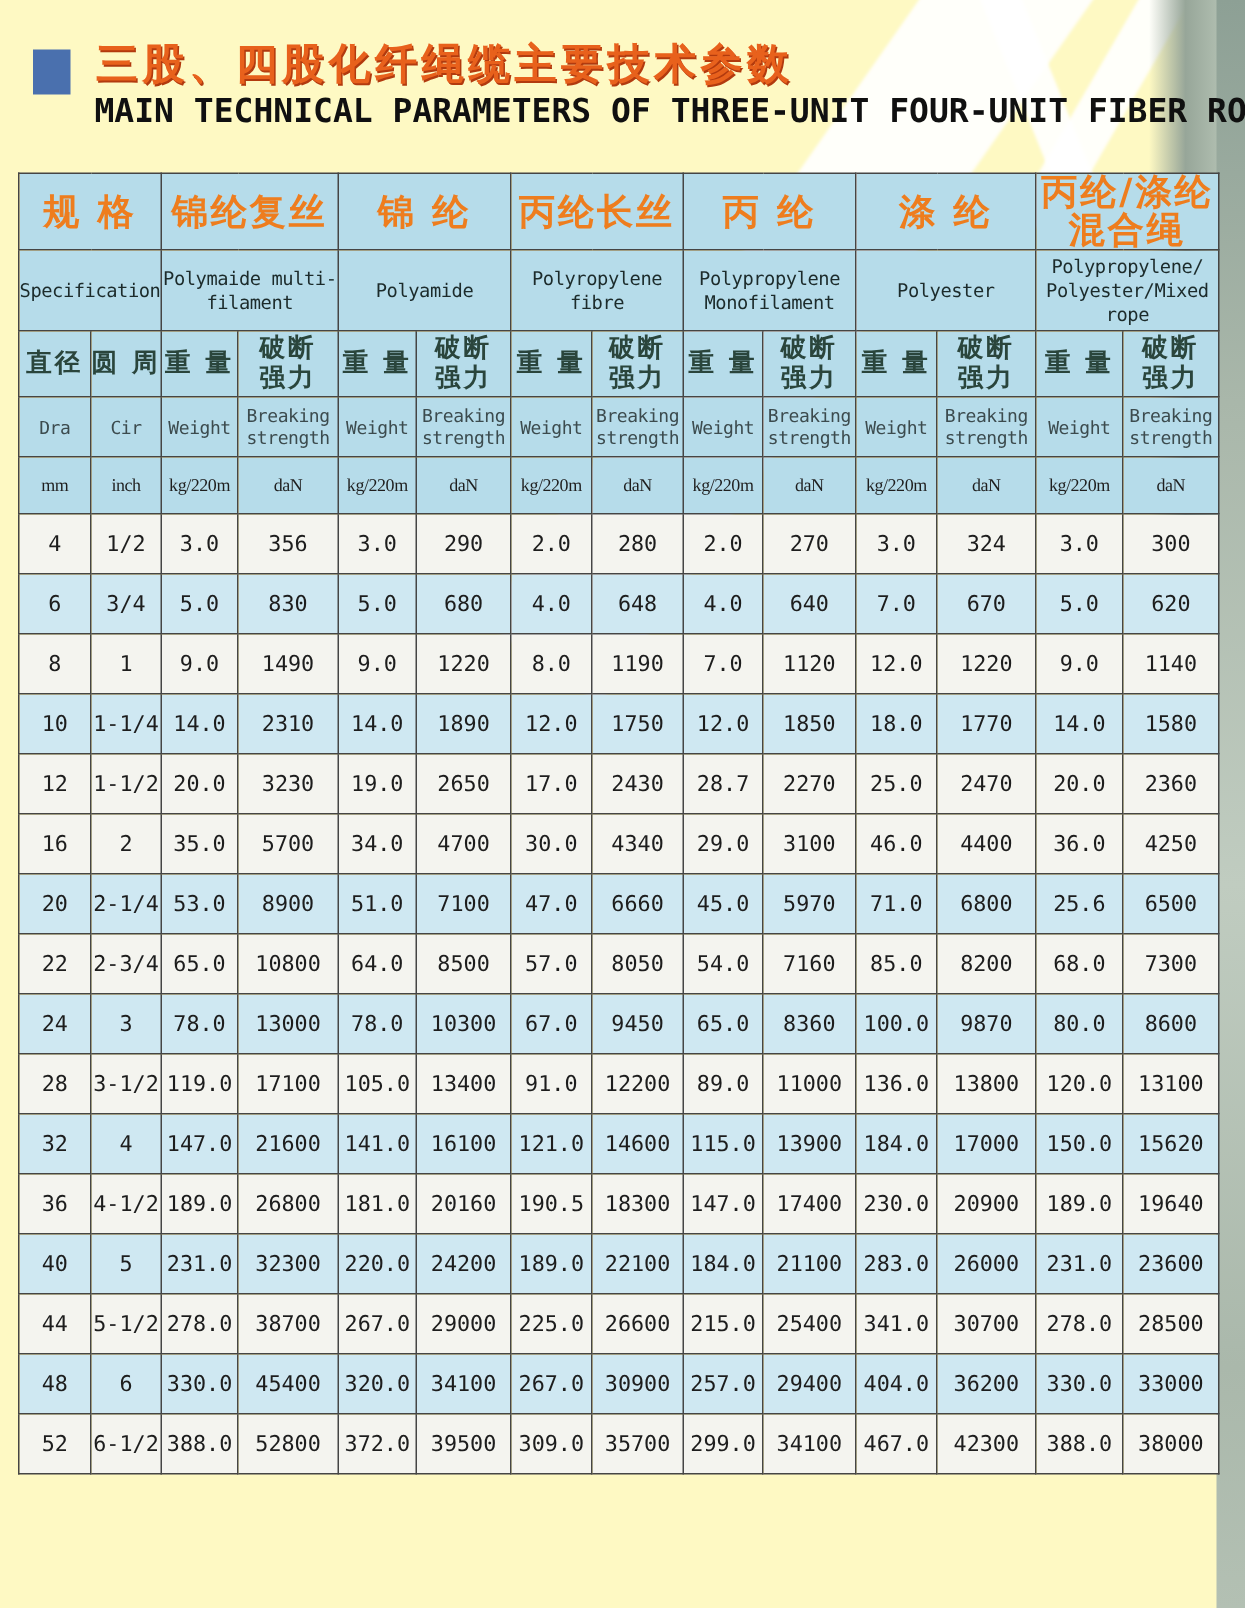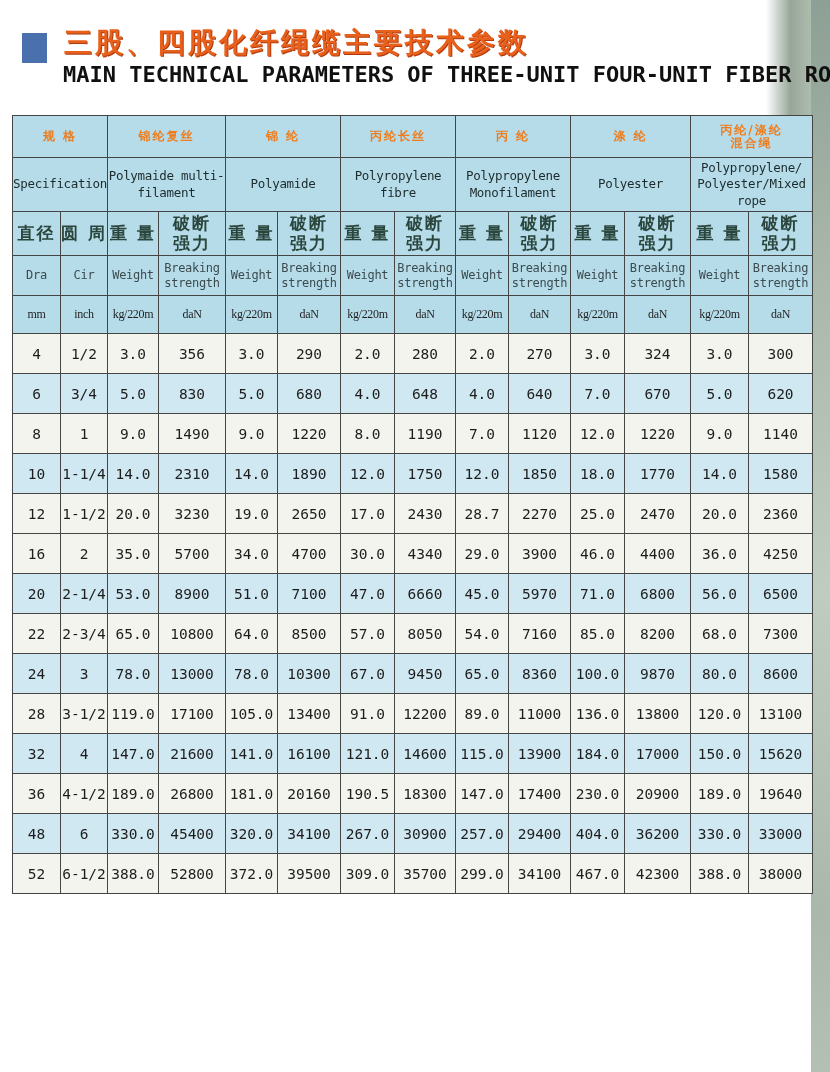--- a/index.html
+++ b/index.html
@@ -1,18 +1,18 @@
 <!DOCTYPE html>
 <html><head>
 <meta charset="utf-8">
 <style>
   html,body {margin:0; padding:0; background:#c7d6dd;}
   .page {
     position:relative; width:830px; height:1072px; overflow:hidden;
-    background:#ffffff;
+    background:#fef9c3;
     font-family:"DejaVu Sans", sans-serif;
   }
   
   .stripe {position:absolute; background:rgba(255,255,255,.92); filter:blur(1px); z-index:0;}
   .stripe-big   {left:497px; top:-140px; width:95px;  height:640px; transform:rotate(35deg);}
   .stripe-vleft {left:682px; top:-12px;  width:26px;  height:160px; transform:rotate(-22deg);}
   .stripe-vright{left:728px; top:-50px;  width:30px;  height:215px; transform:rotate(30deg);}
   .edge-top {
     position:absolute; right:0; top:0; width:64px; height:345px; z-index:1;
     background:linear-gradient(90deg, rgba(154,169,155,0) 0%, #97a699 38%, #aebcae 70%, #b8c4b8 100%);
@@ -38,21 +38,21 @@
     position:absolute; left:12px; top:115px; width:800px; z-index:2;
     border-collapse:collapse; table-layout:fixed;
   }
   .rope th, .rope td {
     border:1px solid #454545; padding:0; text-align:center; vertical-align:middle;
     overflow:hidden;
   }
   .rope thead th {background:#b6dcea;}
   .grp {
     border:2px solid #e2762c; border-bottom:1px solid #454545;
-    color:#ee7d1e; font-size:12px; font-weight:bold; height:41px;
+    color:#ee7d1e; font-size:24px; font-weight:bold; height:41px;
     letter-spacing:2px; white-space:pre-line; line-height:1.05;
   }
   .grp-last {border-bottom:2px solid #e2762c;}
   .grp-en {
     height:53px; font-family:"DejaVu Sans Mono", monospace; font-weight:normal;
     font-size:12.5px; letter-spacing:-0.3px; color:#1c2b2b;
     white-space:pre-line; line-height:1.3;
   }
   .sub-cn {
     font-size:17px; font-weight:bold; color:#2a453c; height:43px;
@@ -276,40 +276,40 @@
         <tr>
           <td>16</td>
           <td>2</td>
           <td>35.0</td>
           <td>5700</td>
           <td>34.0</td>
           <td>4700</td>
           <td>30.0</td>
           <td>4340</td>
           <td>29.0</td>
-          <td>3900</td>
+          <td>3100</td>
           <td>46.0</td>
           <td>4400</td>
           <td>36.0</td>
           <td>4250</td>
         </tr>
         <tr class="shaded">
           <td>20</td>
           <td>2-1/4</td>
           <td>53.0</td>
           <td>8900</td>
           <td>51.0</td>
           <td>7100</td>
           <td>47.0</td>
           <td>6660</td>
           <td>45.0</td>
           <td>5970</td>
           <td>71.0</td>
           <td>6800</td>
-          <td>56.0</td>
+          <td>25.6</td>
           <td>6500</td>
         </tr>
         <tr>
           <td>22</td>
           <td>2-3/4</td>
           <td>65.0</td>
           <td>10800</td>
           <td>64.0</td>
           <td>8500</td>
           <td>57.0</td>
@@ -379,20 +379,52 @@
           <td>190.5</td>
           <td>18300</td>
           <td>147.0</td>
           <td>17400</td>
           <td>230.0</td>
           <td>20900</td>
           <td>189.0</td>
           <td>19640</td>
         </tr>
         <tr class="shaded">
+          <td>40</td>
+          <td>5</td>
+          <td>231.0</td>
+          <td>32300</td>
+          <td>220.0</td>
+          <td>24200</td>
+          <td>189.0</td>
+          <td>22100</td>
+          <td>184.0</td>
+          <td>21100</td>
+          <td>283.0</td>
+          <td>26000</td>
+          <td>231.0</td>
+          <td>23600</td>
+        </tr>
+        <tr>
+          <td>44</td>
+          <td>5-1/2</td>
+          <td>278.0</td>
+          <td>38700</td>
+          <td>267.0</td>
+          <td>29000</td>
+          <td>225.0</td>
+          <td>26600</td>
+          <td>215.0</td>
+          <td>25400</td>
+          <td>341.0</td>
+          <td>30700</td>
+          <td>278.0</td>
+          <td>28500</td>
+        </tr>
+        <tr class="shaded">
           <td>48</td>
           <td>6</td>
           <td>330.0</td>
           <td>45400</td>
           <td>320.0</td>
           <td>34100</td>
           <td>267.0</td>
           <td>30900</td>
           <td>257.0</td>
           <td>29400</td>

